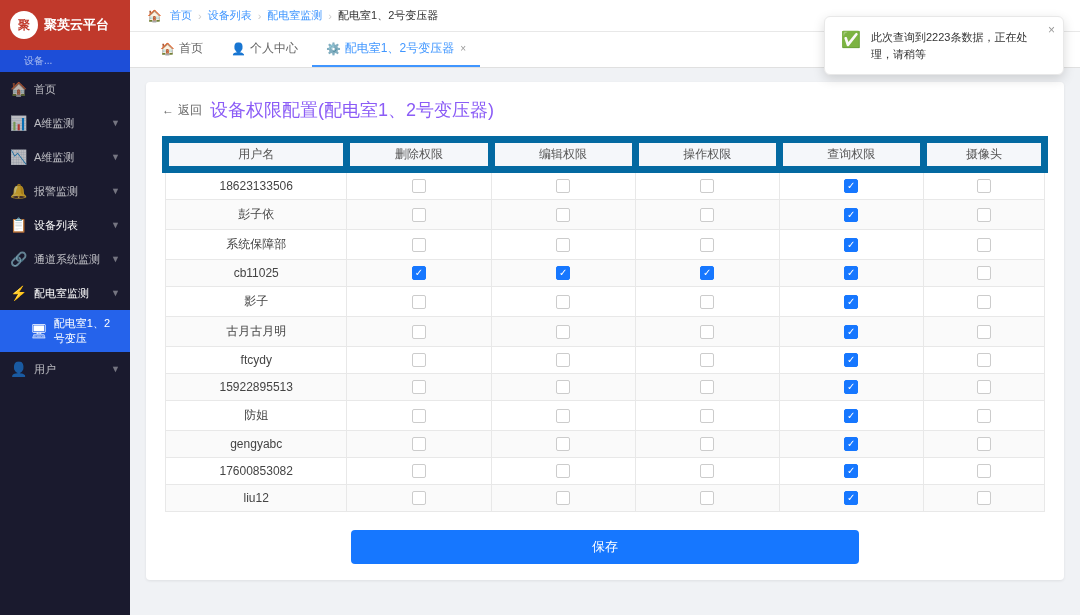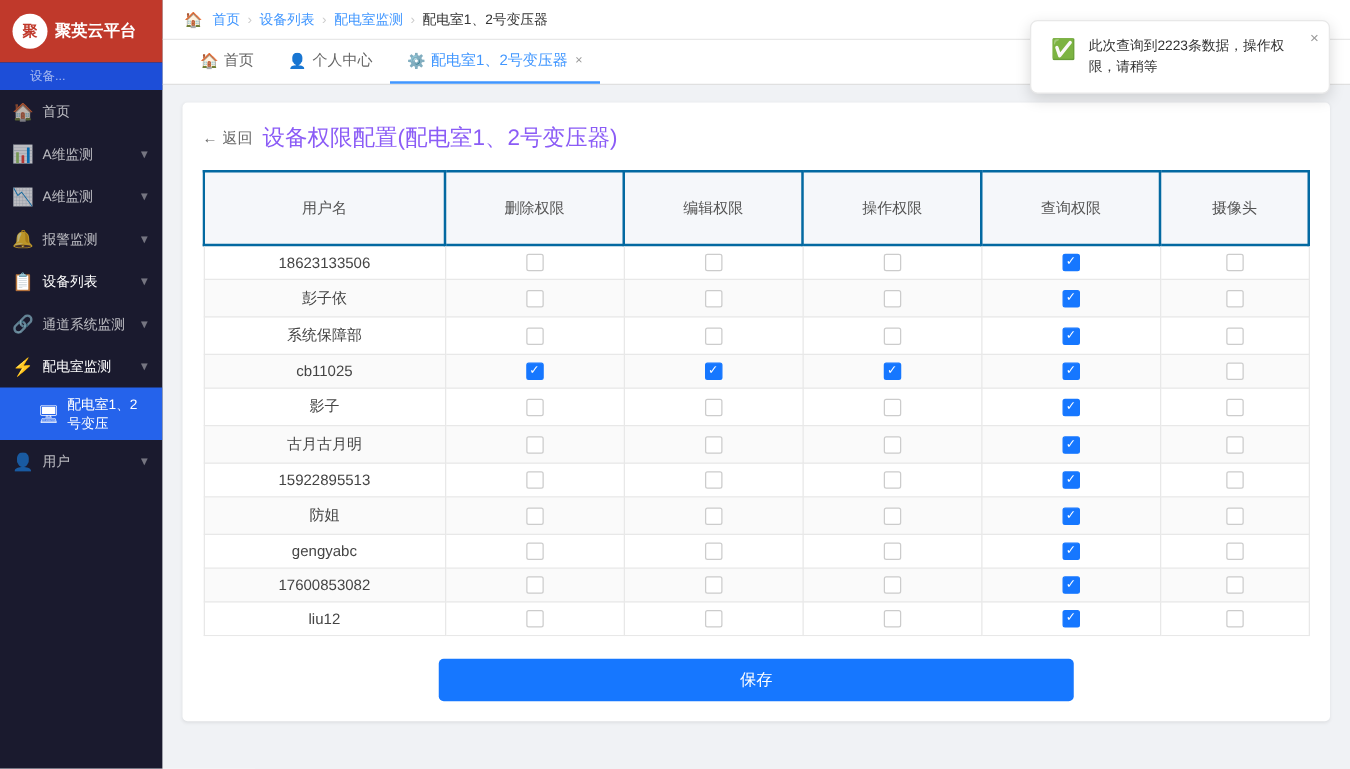--- a/index.html
+++ b/index.html
@@ -41,21 +41,21 @@
     .card { background: white; border-radius: 4px; padding: 16px; box-shadow: 0 1px 3px rgba(0,0,0,0.08); }
 
     .back-row { display: flex; align-items: center; gap: 8px; margin-bottom: 14px; }
     .back-btn { display: flex; align-items: center; gap: 4px; color: #666; cursor: pointer; font-size: 12px; }
     .section-title { font-size: 18px; color: #8b5cf6; font-weight: 500; }
 
     
     .table-wrap { width: 100%; overflow-x: auto; }
     table { width: 100%; border-collapse: collapse; font-size: 12px; }
     thead tr { background: #f5f7fa; }
-    th { padding: 20px 10px; text-align: center; color: #555; font-weight: 500; border: 2px solid #0369a1; white-space: nowrap; }
+    th { padding: 3px 10px; text-align: center; color: #555; font-weight: 500; border: 7px solid #0369a1; white-space: nowrap; }
     td { padding: 6px 10px; text-align: center; color: #444; border: 1px solid #e8e8e8; }
     tr:nth-child(even) { background: #fafafa; }
     th:first-child, td:first-child { text-align: center; }
 
     
     .cb-wrap { display: flex; align-items: center; justify-content: center; }
     .cb { width: 14px; height: 14px; border: 1px solid #ccc; border-radius: 2px; background: white; cursor: pointer; display: flex; align-items: center; justify-content: center; }
     .cb.checked { background: #1677ff; border-color: #1677ff; }
     .cb.checked::after { content: '✓'; color: white; font-size: 10px; line-height: 1; }
 
@@ -357,20 +357,48 @@
                     <div class="cb checked"></div>
                   </div>
                 </td>
                 <td>
                   <div class="cb-wrap">
                     <div class="cb"></div>
                   </div>
                 </td>
               </tr>
               <tr>
+                <td>ftcydy</td>
+                <td>
+                  <div class="cb-wrap">
+                    <div class="cb"></div>
+                  </div>
+                </td>
+                <td>
+                  <div class="cb-wrap">
+                    <div class="cb"></div>
+                  </div>
+                </td>
+                <td>
+                  <div class="cb-wrap">
+                    <div class="cb"></div>
+                  </div>
+                </td>
+                <td>
+                  <div class="cb-wrap">
+                    <div class="cb checked"></div>
+                  </div>
+                </td>
+                <td>
+                  <div class="cb-wrap">
+                    <div class="cb"></div>
+                  </div>
+                </td>
+              </tr>
+              <tr>
                 <td>15922895513</td>
                 <td>
                   <div class="cb-wrap">
                     <div class="cb"></div>
                   </div>
                 </td>
                 <td>
                   <div class="cb-wrap">
                     <div class="cb"></div>
                   </div>
@@ -511,15 +539,15 @@
         <button class="save-btn">保存</button>
       </div>
 
     </div>
   </div>
 
 </div>
 
 <div class="toast" style="position:fixed;top:16px;right:16px;">
   <span class="toast-icon">✅</span>
-  <div class="toast-text">此次查询到2223条数据，操作权限，请稍等</div>
+  <div class="toast-text">此次查询到2223条数据，正在处理，请稍等</div>
   <span class="toast-close" style="position:absolute;top:6px;right:8px;color:#999;cursor:pointer;">×</span>
 </div>
 
 </body></html>

